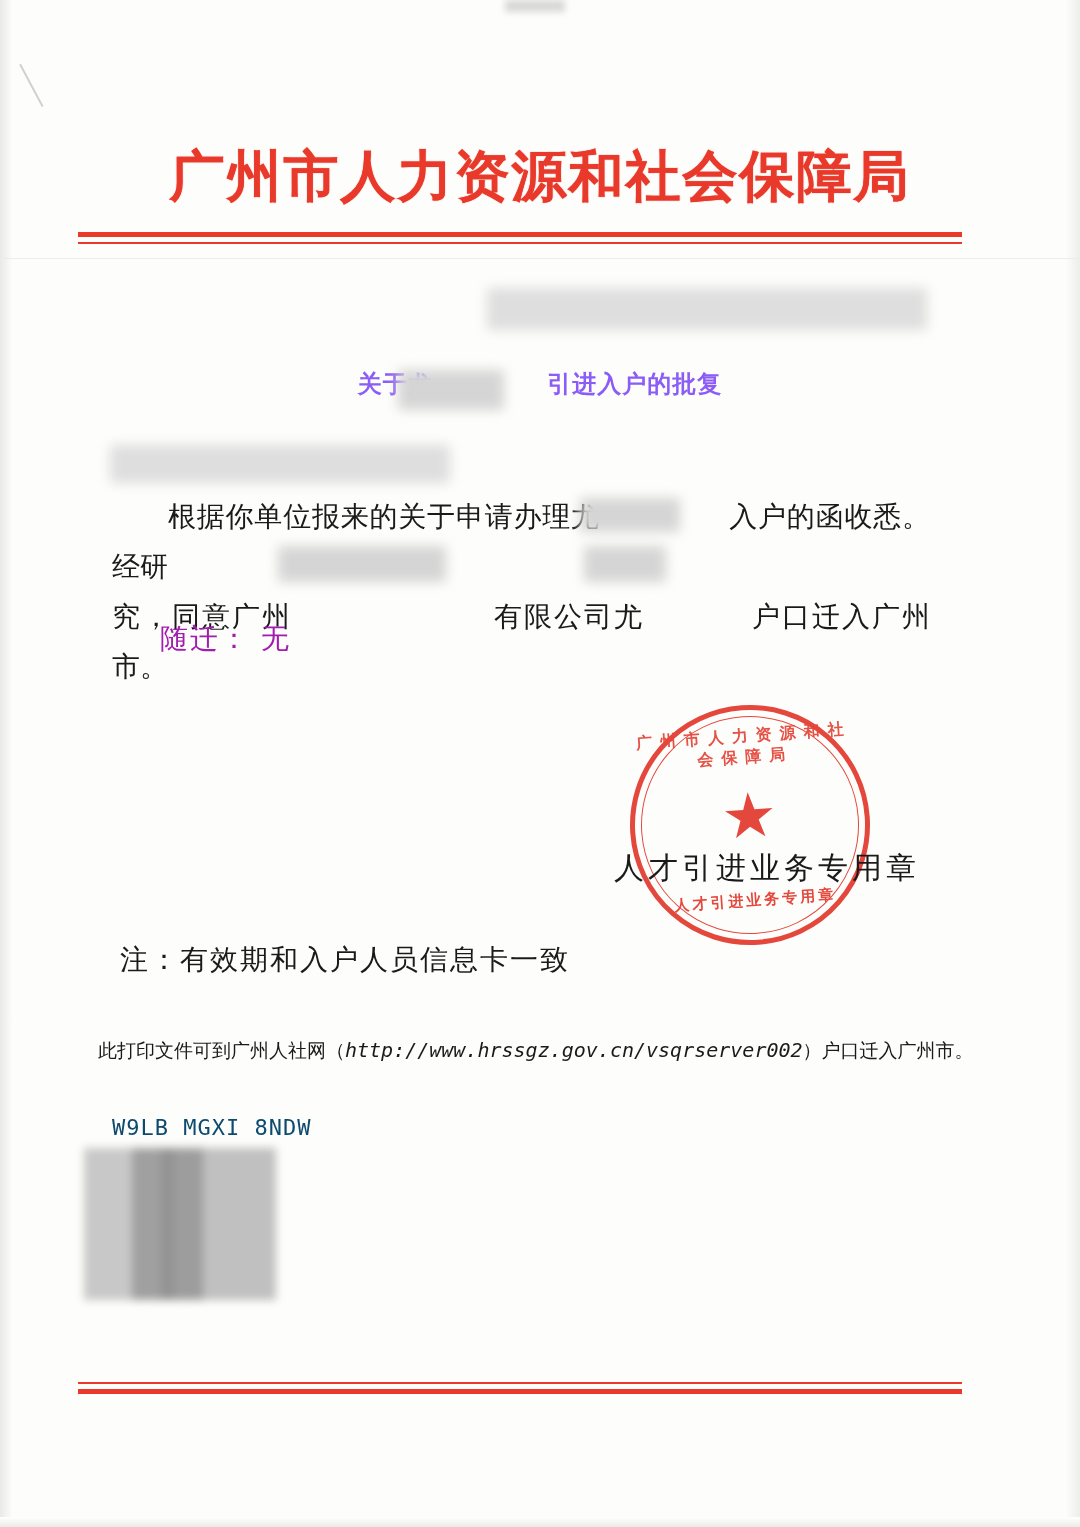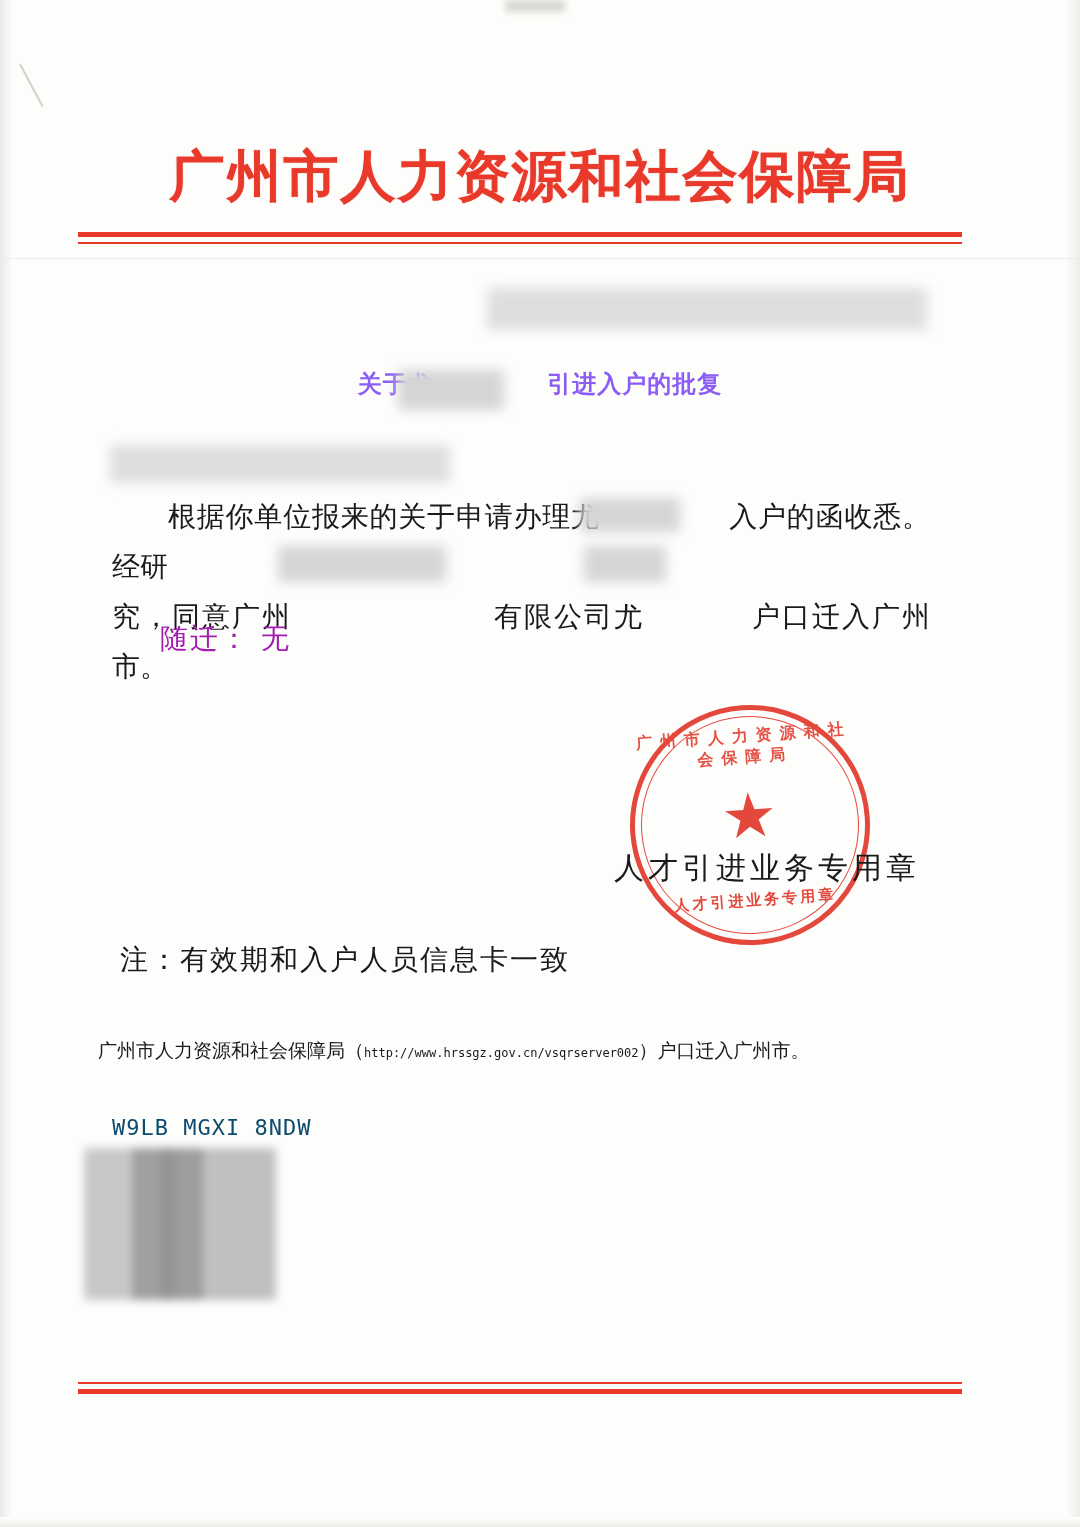--- a/index.html
+++ b/index.html
@@ -221,22 +221,23 @@
   .verify-line {
     position: absolute;
     left: 98px;
     top: 1038px;
     font-size: 19px;
     color: #1a1a1a;
     font-family: "DejaVu Serif", serif;
   }
   .verify-line .mono {
     font-family: "DejaVu Sans Mono", monospace;
-    font-size: 12px;
+    font-size: 20px;
     letter-spacing: 0px;
+    font-style: italic;
   }
 
   
   .doc-code {
     position: absolute;
     left: 112px;
     top: 1115px;
     font-family: "DejaVu Sans Mono", monospace;
     font-size: 22px;
     color: #0c4a6e;
@@ -340,21 +341,21 @@
     <div class="seal-arc-top">广州市人力资源和社会保障局</div>
     <div class="seal-star">★</div>
     <div class="seal-bottom-text">人才引进业务专用章</div>
   </div>
 
   <div class="doc-date">人才引进业务专用章</div>
 
   <div class="note">注：有效期和入户人员信息卡一致</div>
 
   <div class="verify-line">
-    <span>广州市人力资源和社会保障局（</span><span class="mono">http://www.hrssgz.gov.cn/vsqrserver002</span><span>）户口迁入广州市。</span>
+    <span>此打印文件可到广州人社网（</span><span class="mono">http://www.hrssgz.gov.cn/vsqrserver002</span><span>）户口迁入广州市。</span>
   </div>
 
   <div class="doc-code">W9LB MGXI 8NDW</div>
   <div class="barcode-blur"></div>
 
   <div class="rule-group-bottom">
     <div class="rule-thin"></div>
     <div class="rule-thick"></div>
   </div>
 

